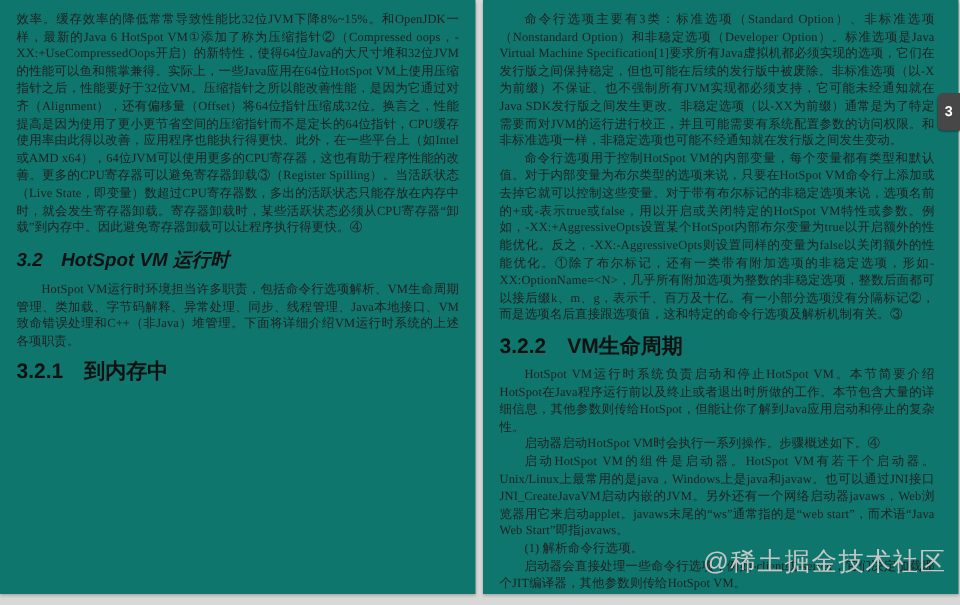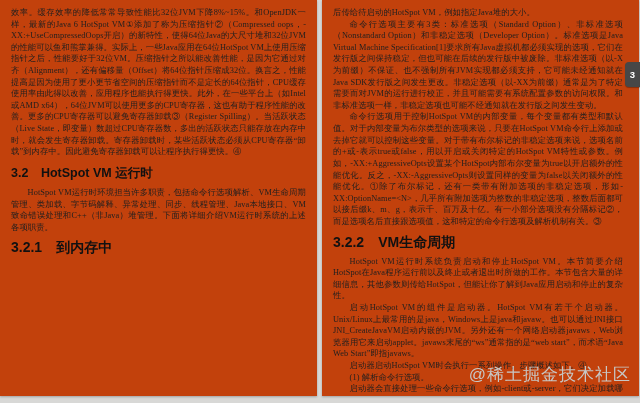--- a/index.html
+++ b/index.html
@@ -5,41 +5,41 @@
   html,body{margin:0;padding:0;}
   body{
     width:640px;height:403px;overflow:hidden;
     background:#d8d8d6;
     font-family:"Liberation Serif","DejaVu Serif",serif;
     color:#1f1f1f;
     -webkit-font-smoothing:antialiased;
   }
   .spread{position:relative;width:640px;height:403px;display:flex;gap:5px;}
   .page{
-    background:#c2410c;
+    background:#0f766e;
     width:317px;height:396px;
     box-sizing:border-box;
     padding:7px 11px 6px 11px;
     display:flex;flex-direction:column;
     overflow:hidden;
     box-shadow:0 1px 2px rgba(0,0,0,.25);
   }
   .page.right{padding-right:16px;position:relative;}
   p.body{
     margin:0;
     font-size:8.3px;line-height:1.40;
     text-align:justify;text-justify:inter-character;
     text-indent:2em;
     letter-spacing:.1px;
   }
   p.noindent{text-indent:0;}
   h2.sec{
     margin:7px 0 5px 0;
     font-family:"Liberation Sans","DejaVu Sans",sans-serif;
-    font-size:12.5px;font-weight:bold;color:#111;
+    font-size:12.5px;font-weight:bold;color:#111;font-style:italic;
   }
   h3.subsec{
     margin:6px 0 4px 0;
     font-family:"Liberation Sans","DejaVu Sans",sans-serif;
     font-size:14px;font-weight:bold;color:#111;
   }
   .chapter-tab{
     position:absolute;right:0;top:62px;
     width:15px;height:25px;
     background:#474747;color:#fff;
@@ -65,27 +65,26 @@
 
   <div class="page left">
     <p class="body noindent">效率。缓存效率的降低常常导致性能比32位JVM下降8%~15%。和OpenJDK一样，最新的Java 6 HotSpot VM①添加了称为压缩指针②（Compressed oops，-XX:+UseCompressedOops开启）的新特性，使得64位Java的大尺寸堆和32位JVM的性能可以鱼和熊掌兼得。实际上，一些Java应用在64位HotSpot VM上使用压缩指针之后，性能要好于32位VM。压缩指针之所以能改善性能，是因为它通过对齐（Alignment），还有偏移量（Offset）将64位指针压缩成32位。换言之，性能提高是因为使用了更小更节省空间的压缩指针而不是定长的64位指针，CPU缓存使用率由此得以改善，应用程序也能执行得更快。此外，在一些平台上（如Intel或AMD x64），64位JVM可以使用更多的CPU寄存器，这也有助于程序性能的改善。更多的CPU寄存器可以避免寄存器卸载③（Register Spilling）。当活跃状态（Live State，即变量）数超过CPU寄存器数，多出的活跃状态只能存放在内存中时，就会发生寄存器卸载。寄存器卸载时，某些活跃状态必须从CPU寄存器“卸载”到内存中。因此避免寄存器卸载可以让程序执行得更快。④</p>
     <h2 class="sec">3.2　HotSpot VM 运行时</h2>
     <p class="body">HotSpot VM运行时环境担当许多职责，包括命令行选项解析、VM生命周期管理、类加载、字节码解释、异常处理、同步、线程管理、Java本地接口、VM致命错误处理和C++（非Java）堆管理。下面将详细介绍VM运行时系统的上述各项职责。</p>
     <h3 class="subsec">3.2.1　到内存中</h3>
 
   </div>
 
   <div class="page right">
-    <p class="body noindent">后传给待启动的HotSpot VM，例如指定Java堆的大小。</p>
     <p class="body">命令行选项主要有3类：标准选项（Standard Option）、非标准选项（Nonstandard Option）和非稳定选项（Developer Option）。标准选项是Java Virtual Machine Specification[1]要求所有Java虚拟机都必须实现的选项，它们在发行版之间保持稳定，但也可能在后续的发行版中被废除。非标准选项（以-X为前缀）不保证、也不强制所有JVM实现都必须支持，它可能未经通知就在Java SDK发行版之间发生更改。非稳定选项（以-XX为前缀）通常是为了特定需要而对JVM的运行进行校正，并且可能需要有系统配置参数的访问权限。和非标准选项一样，非稳定选项也可能不经通知就在发行版之间发生变动。</p>
     <p class="body">命令行选项用于控制HotSpot VM的内部变量，每个变量都有类型和默认值。对于内部变量为布尔类型的选项来说，只要在HotSpot VM命令行上添加或去掉它就可以控制这些变量。对于带有布尔标记的非稳定选项来说，选项名前的+或-表示true或false，用以开启或关闭特定的HotSpot VM特性或参数。例如，-XX:+AggressiveOpts设置某个HotSpot内部布尔变量为true以开启额外的性能优化。反之，-XX:-AggressiveOpts则设置同样的变量为false以关闭额外的性能优化。①除了布尔标记，还有一类带有附加选项的非稳定选项，形如-XX:OptionName=&lt;N&gt;，几乎所有附加选项为整数的非稳定选项，整数后面都可以接后缀k、m、g，表示千、百万及十亿。有一小部分选项没有分隔标记②，而是选项名后直接跟选项值，这和特定的命令行选项及解析机制有关。③</p>
     <h3 class="subsec">3.2.2　VM生命周期</h3>
     <p class="body">HotSpot VM运行时系统负责启动和停止HotSpot VM。本节简要介绍HotSpot在Java程序运行前以及终止或者退出时所做的工作。本节包含大量的详细信息，其他参数则传给HotSpot，但能让你了解到Java应用启动和停止的复杂性。</p>
+    <p class="body">启动器启动HotSpot VM时会执行一系列操作。步骤概述如下。④</p>
     <p class="body">启动HotSpot VM的组件是启动器。HotSpot VM有若干个启动器。Unix/Linux上最常用的是java，Windows上是java和javaw。也可以通过JNI接口JNI_CreateJavaVM启动内嵌的JVM。另外还有一个网络启动器javaws，Web浏览器用它来启动applet。javaws末尾的“ws”通常指的是“web start”，而术语“Java Web Start”即指javaws。</p>
-    <p class="body">启动器启动HotSpot VM时会执行一系列操作。步骤概述如下。④</p>
     <p class="body">(1) 解析命令行选项。</p>
     <p class="body">启动器会直接处理一些命令行选项，例如-client或-server，它们决定加载哪个JIT编译器，其他参数则传给HotSpot VM。</p>
 
     <div class="watermark">@稀土掘金技术社区</div>
   </div>
 
   <div class="chapter-tab">
     <span>3</span>
   </div>
 

